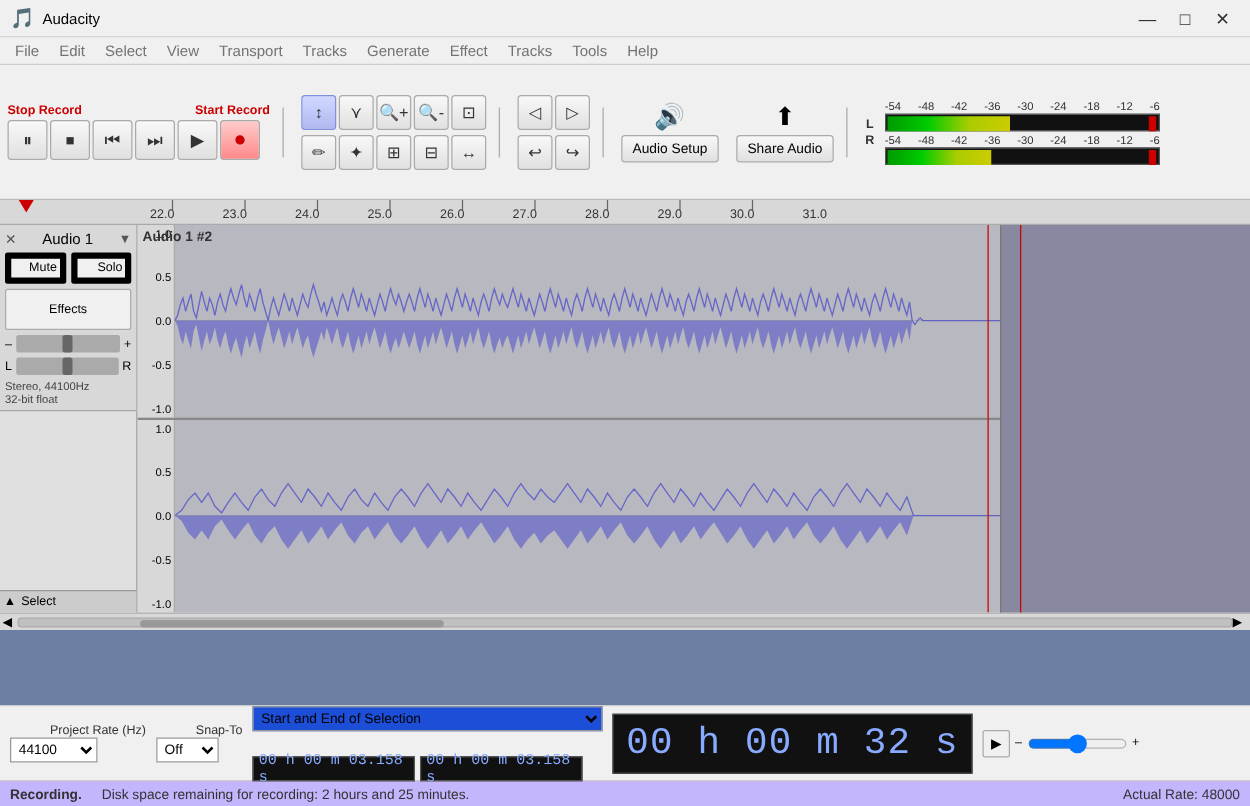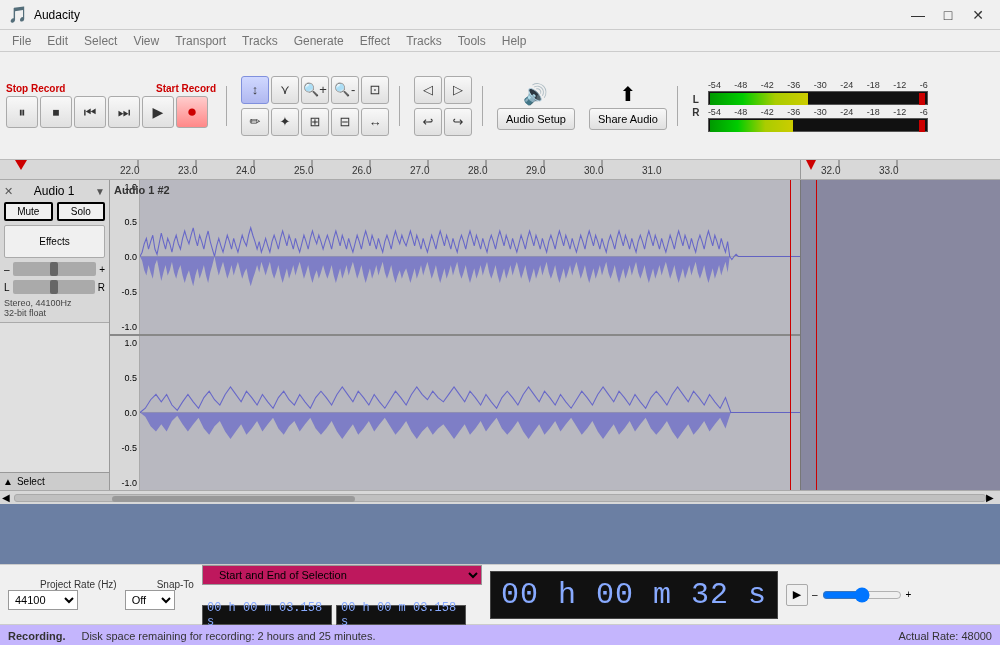--- a/index.html
+++ b/index.html
@@ -45,40 +45,40 @@
     .lr-labels { display: flex; flex-direction: column; font-size: 10px; font-weight: bold; color: #333; width: 16px; align-items: center; justify-content: center; gap: 2px; }
     .track-side { width: 110px; background: #e0e0e0; border-right: 1px solid #999; display: flex; flex-direction: column; }
     .channel1 { flex: 1; background: #b8b8c0; border-bottom: 2px solid #888; position: relative; }
     .channel2 { flex: 1; background: #b8b8c0; position: relative; }
 
     .track-side-top { background: #d8d8d8; border-bottom: 1px solid #aaa; padding: 4px; }
     .track-title-row { display: flex; align-items: center; justify-content: space-between; margin-bottom: 4px; }
     .track-x { cursor: pointer; font-size: 11px; color: #555; }
     .track-arrow { font-size: 10px; cursor: pointer; color: #555; }
     .track-mute-solo { display: flex; gap: 4px; margin-bottom: 4px; }
-    .ms-btn { flex: 1; padding: 2px; border: 2px solid #000000; background: #f0f0f0; font-size: 10px; cursor: pointer; text-align: center; border-radius: 2px; }
+    .ms-btn { flex: 1; padding: 2px; border: 5px solid #000000; background: #f0f0f0; font-size: 10px; cursor: pointer; text-align: right; border-radius: 2px; }
     .effects-button { width: 100%; padding: 10px; border: 1px solid #aaa; background: #f0f0f0; font-size: 10px; cursor: pointer; text-align: center; border-radius: 2px; margin-bottom: 4px; }
     .lr-slider-row { display: flex; align-items: center; gap: 3px; font-size: 10px; }
     .gain-row { display: flex; align-items: center; gap: 3px; font-size: 10px; }
     .track-details { font-size: 9px; color: #444; margin-top: 4px; }
     .track-select-btn { margin-top: auto; background: #ccc; border-top: 1px solid #999; display: flex; align-items: center; padding: 3px; font-size: 10px; gap: 4px; cursor: pointer; }
 
     .scroll-area { height: 14px; background: #d8d8d8; border-top: 1px solid #aaa; display: flex; align-items: center; padding: 0 2px; }
     .scroll-left { font-size: 10px; cursor: pointer; width: 12px; }
     .scroll-right { font-size: 10px; cursor: pointer; width: 12px; }
     .scrollbar-track { flex: 1; height: 8px; background: #c0c0c0; border: 1px solid #aaa; border-radius: 3px; position: relative; }
     .scrollbar-thumb { width: 25%; height: 6px; background: #999; border-radius: 3px; position: absolute; left: 10%; top: 1px; cursor: pointer; }
 
     .bottom-panel { background: #6b7fa3; height: 60px; }
 
     #status-bar-bottom { background: #f0f0f0; height: 60px; border-top: 1px solid #ccc; display: flex; align-items: center; padding: 4px 8px; gap: 8px; }
     .sbb-group { display: flex; flex-direction: column; justify-content: center; }
     .sbb-label { font-size: 10px; color: #333; padding-left: 32px; }
     .sbb-select { font-size: 11px; border: 1px solid #999; background: white; height: 20px; padding: 0 2px; }
-    .sbb-select-wide { font-size: 11px; border: 1px solid #999; background: #be185d; height: 20px; padding: 0 12px; width: 280px; }
+    .sbb-select-wide { font-size: 11px; border: 1px solid #999; background: #1d4ed8; height: 20px; padding: 0 2px; width: 280px; }
     .sbb-time { font-family: 'Courier New', monospace; font-size: 12px; background: #111; color: #88aaff; border: 1px solid #555; padding: 2px 4px; width: 130px; height: 20px; display: flex; align-items: center; }
     .big-time { background: #111; color: #88aaff; font-family: 'Courier New', monospace; font-size: 30px; padding: 6px 10px; border: 1px solid #444; letter-spacing: 1px; white-space: nowrap; }
     .pb-group { display: flex; align-items: center; gap: 4px; }
     .pb-small-btn { width: 22px; height: 22px; border: 1px solid #aaa; background: #f0f0f0; cursor: pointer; display: flex; align-items: center; justify-content: center; font-size: 11px; border-radius: 2px; }
     .speed-slider { width: 80px; height: 16px; }
 
     #final-status { background: #c4b5fd; height: 22px; border-top: 1px solid #ccc; display: flex; align-items: center; padding: 0 8px; font-size: 11px; color: #333; }
   </style>
 </head>
 <body>
@@ -232,29 +232,20 @@
       <text x="358" y="14" font-size="10" fill="#333">28.0</text>
       <line x1="376" y1="0" x2="376" y2="8" stroke="#666" stroke-width="1"></line>
       <text x="416" y="14" font-size="10" fill="#333">29.0</text>
       <line x1="434" y1="0" x2="434" y2="8" stroke="#666" stroke-width="1"></line>
       <text x="474" y="14" font-size="10" fill="#333">30.0</text>
       <line x1="492" y1="0" x2="492" y2="8" stroke="#666" stroke-width="1"></line>
       <text x="532" y="14" font-size="10" fill="#333">31.0</text>
     </svg>
   </div>
 
-  <div style="position:absolute; right:0; top:0; width:200px; height:100%; background:#d8d8d8; border-left:1px solid #999;">
-    <svg width="200" height="20">
-      <polygon points="5,0 15,0 10,10" fill="#cc0000"></polygon>
-      <text x="20" y="14" font-size="10" fill="#333">32.0</text>
-      <line x1="38" y1="0" x2="38" y2="8" stroke="#666" stroke-width="1"></line>
-      <text x="78" y="14" font-size="10" fill="#333">33.0</text>
-      <line x1="96" y1="0" x2="96" y2="8" stroke="#666" stroke-width="1"></line>
-    </svg>
-  </div>
 </div>
 
 <div style="display:flex; height:310px;">
 
   <div class="track-side">
     <div class="track-side-top">
       <div class="track-title-row">
         <span class="track-x">✕</span>
         <span>Audio 1</span>
         <span class="track-arrow">▼</span>

